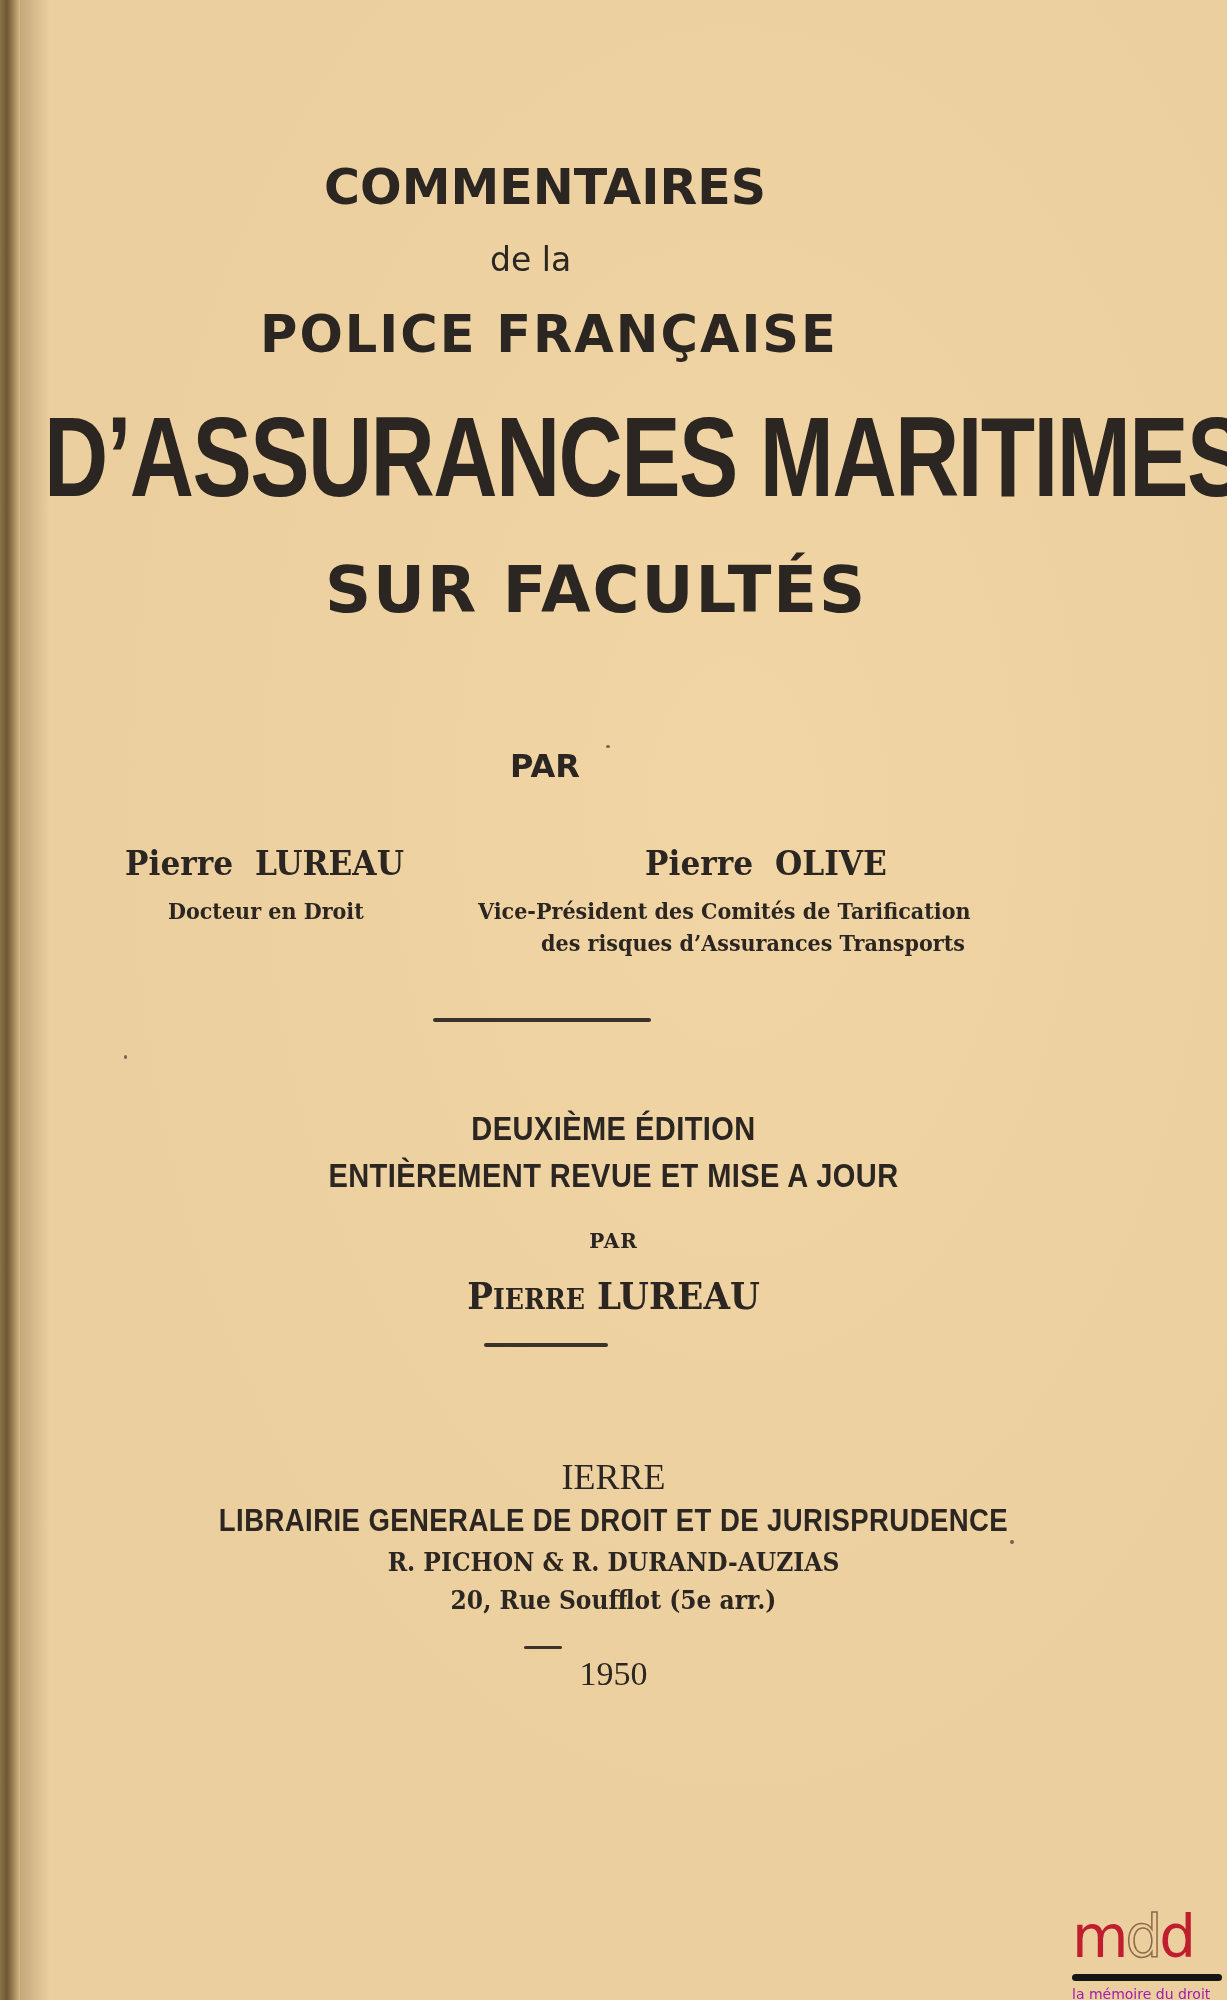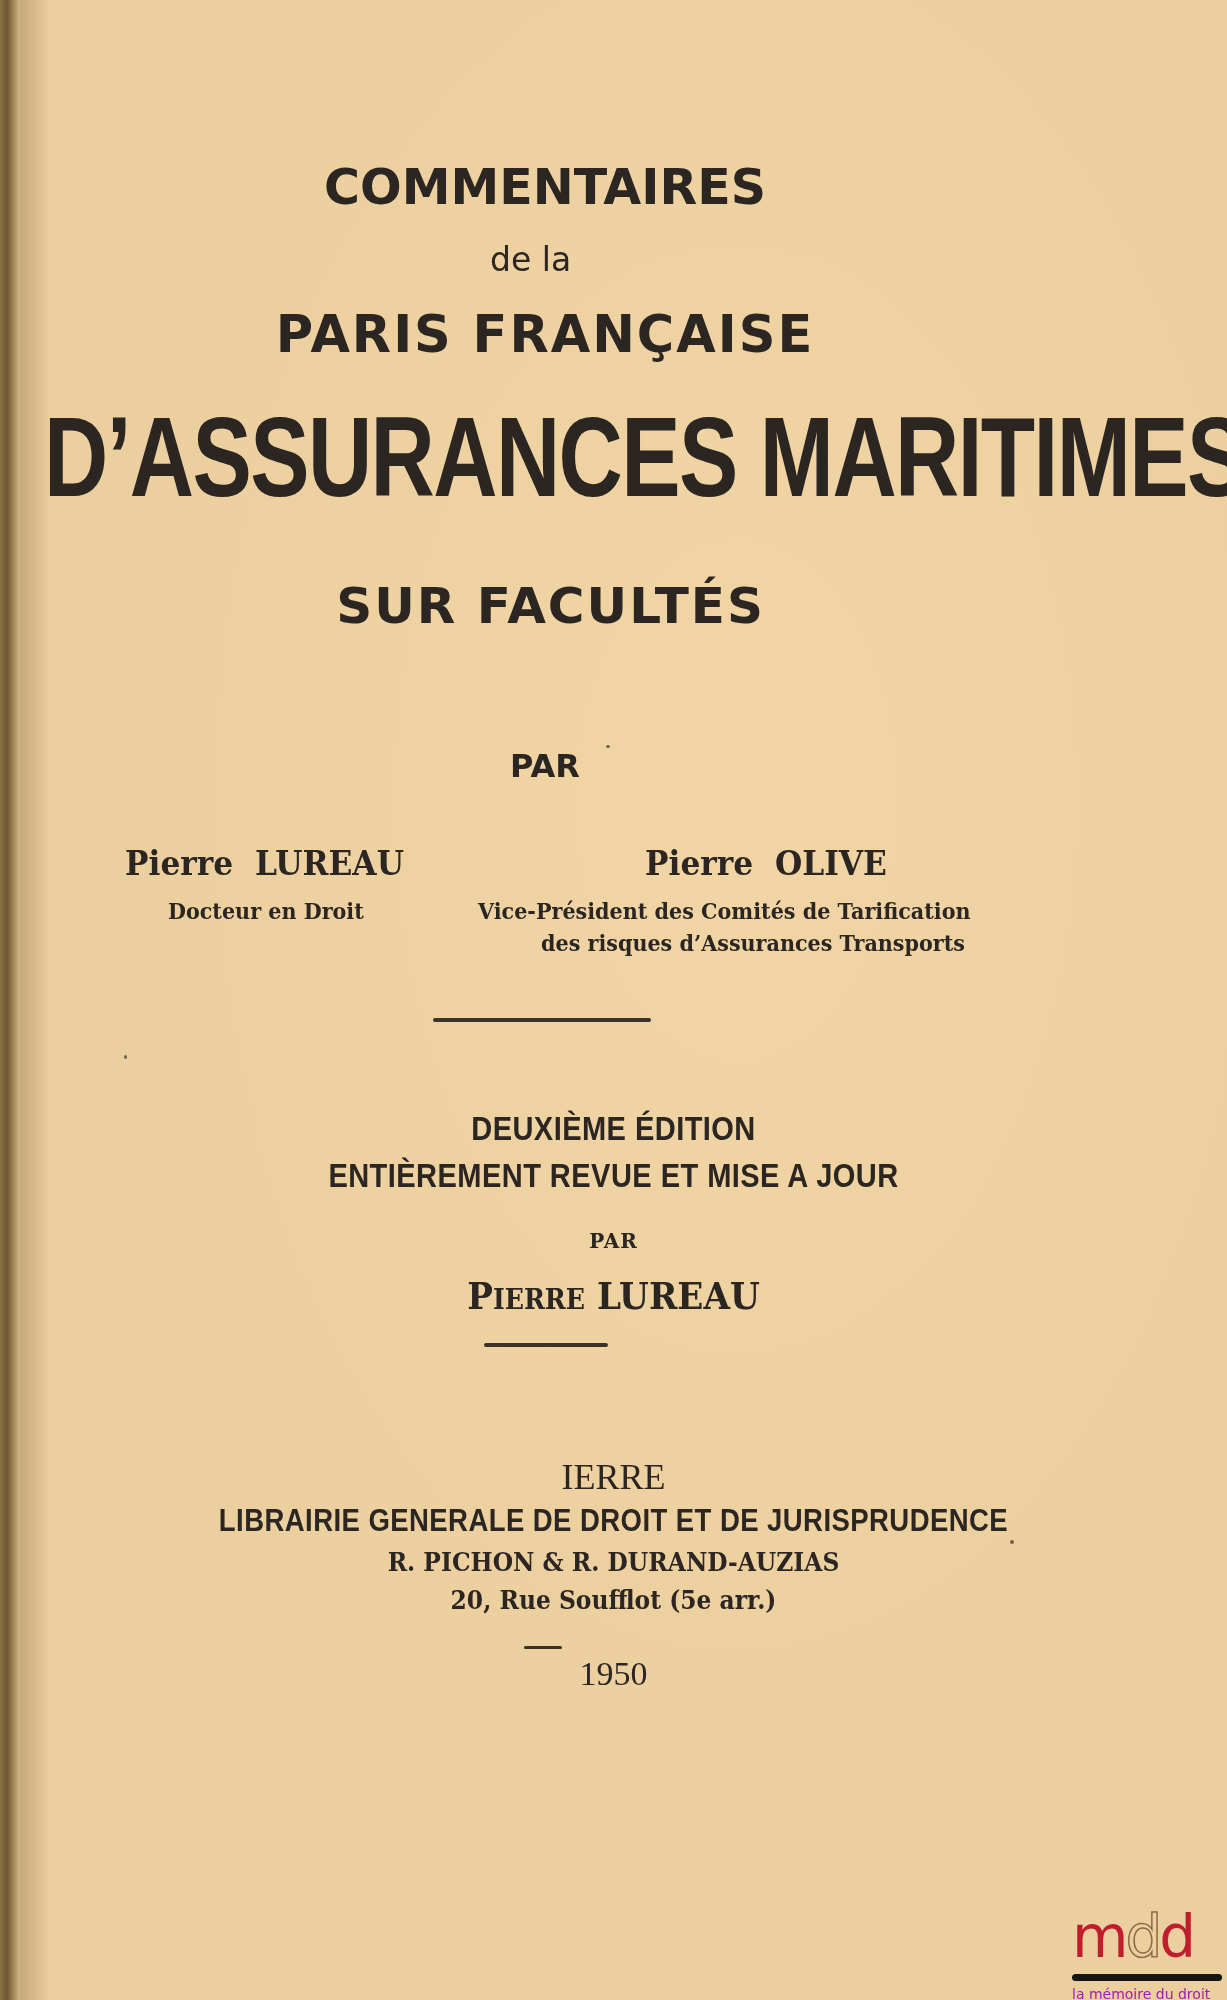--- a/index.html
+++ b/index.html
@@ -21,21 +21,21 @@
   }
   .line { position: absolute; left: 0; width: 1227px; text-align: center; white-space: nowrap; }
   .sans { font-family: "DejaVu Sans", "Liberation Sans", sans-serif; font-weight: bold; }
   .serif { font-family: "Liberation Serif", "DejaVu Serif", serif; font-weight: bold; }
 
   #t-comm { top: 158px; left: 312px; width: 466px; text-align:center; font-size: 50px; letter-spacing: 0px; transform: scaleX(0.98); }
   #t-dela { top: 240px; left: 490px; width: 110px; text-align:left; font-size: 33px; font-weight: normal; }
   #t-police { top: 305px; left: 260px; width: 570px; text-align:center; font-size: 51px; letter-spacing: 2px; }
   #t-assur { top: 400px; left: 44px; width: 1010px; text-align:center; font-size: 114px; letter-spacing: -2px;
              font-family: "Liberation Sans", sans-serif; font-weight: bold; transform: scaleX(0.78); transform-origin: left top; width: 1290px; line-height: 1; }
-  #t-sur { top: 577px; left: 325px; width: 440px; text-align:right; font-size: 50px; letter-spacing: 2px; }
+  #t-sur { top: 553px; left: 325px; width: 440px; text-align:right; font-size: 64px; letter-spacing: 2px; }
 
   #t-par1 { top: 747px; left: 470px; width: 150px; text-align:center; font-size: 32px; font-weight: bold; }
 
   .author { position: absolute; font-family: "DejaVu Serif", serif; font-weight: bold; white-space: nowrap; }
   #a1-name { top: 843px; left: 125px; font-size: 34px; transform: scaleX(0.92); transform-origin: left top; }
   #a1-role { top: 897px; left: 168px; font-size: 23px; font-weight: bold; transform: scaleX(0.9); transform-origin: left top; }
   #a2-name { top: 843px; left: 645px; font-size: 34px; transform: scaleX(0.92); transform-origin: left top; }
   #a2-role1 { top: 897px; left: 478px; font-size: 23px; transform: scaleX(0.9); transform-origin: left top; }
   #a2-role2 { top: 929px; left: 541px; font-size: 23px; transform: scaleX(0.9); transform-origin: left top; }
 
@@ -69,21 +69,21 @@
   .speck { position: absolute; background: #3a332c; border-radius: 50%; opacity: 0.7; }
 </style>
 </head>
 <body>
 
 <div class="spine"></div>
 <div class="spine-shadow"></div>
 
 <div class="line sans" id="t-comm">COMMENTAIRES</div>
 <div class="line sans" id="t-dela">de la</div>
-<div class="line sans" id="t-police">PARIS FRANÇAISE</div>
+<div class="line sans" id="t-police">POLICE FRANÇAISE</div>
 <div class="line" id="t-assur">D’ASSURANCES MARITIMES</div>
 <div class="line sans" id="t-sur">SUR FACULTÉS</div>
 
 <div class="line sans" id="t-par1">PAR</div>
 
 <div class="author" id="a1-name">
   <span>Pierre</span>&nbsp;
   <span>LUREAU</span>
 </div>
 <div class="author" id="a1-role">Docteur en Droit</div>

